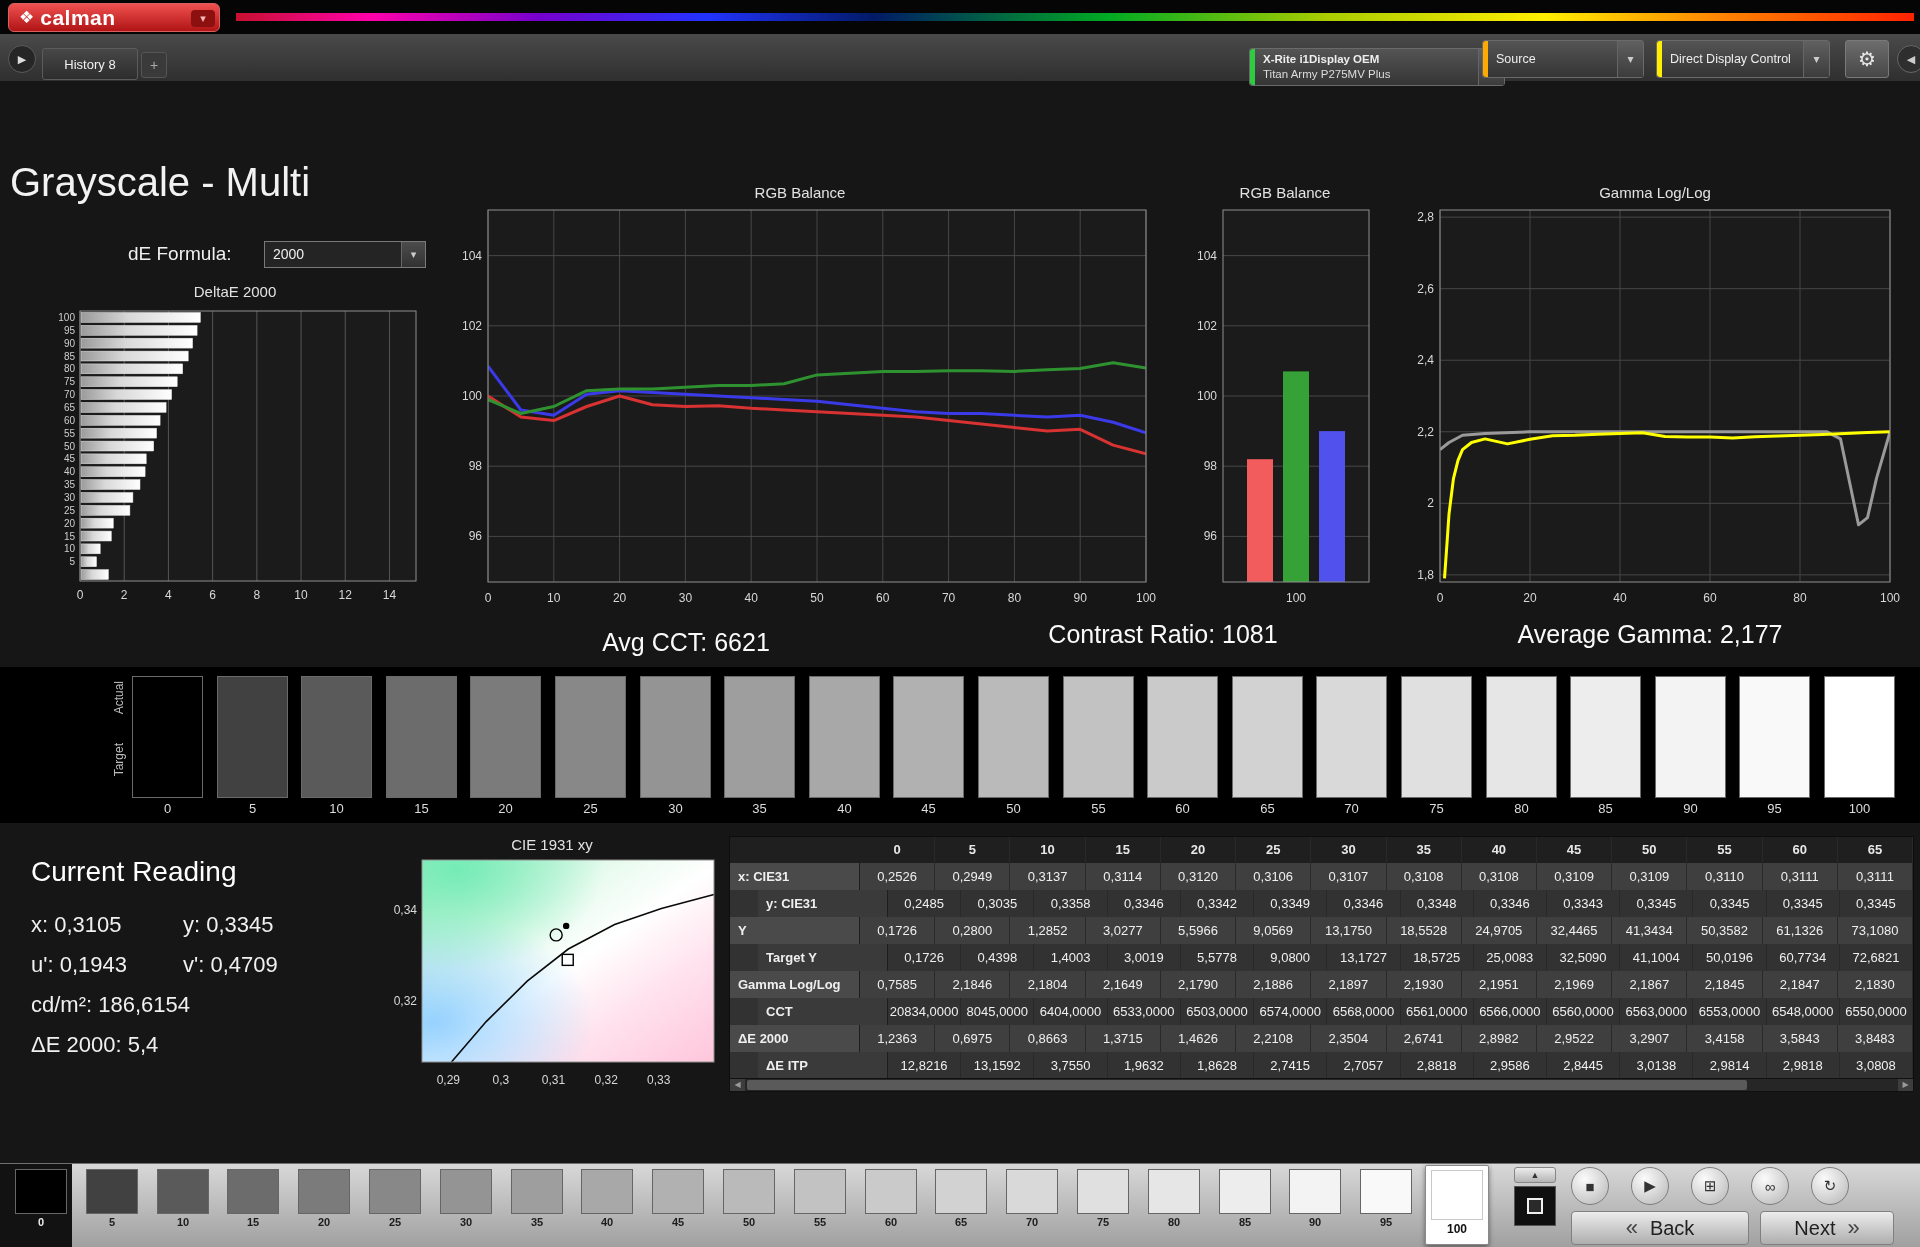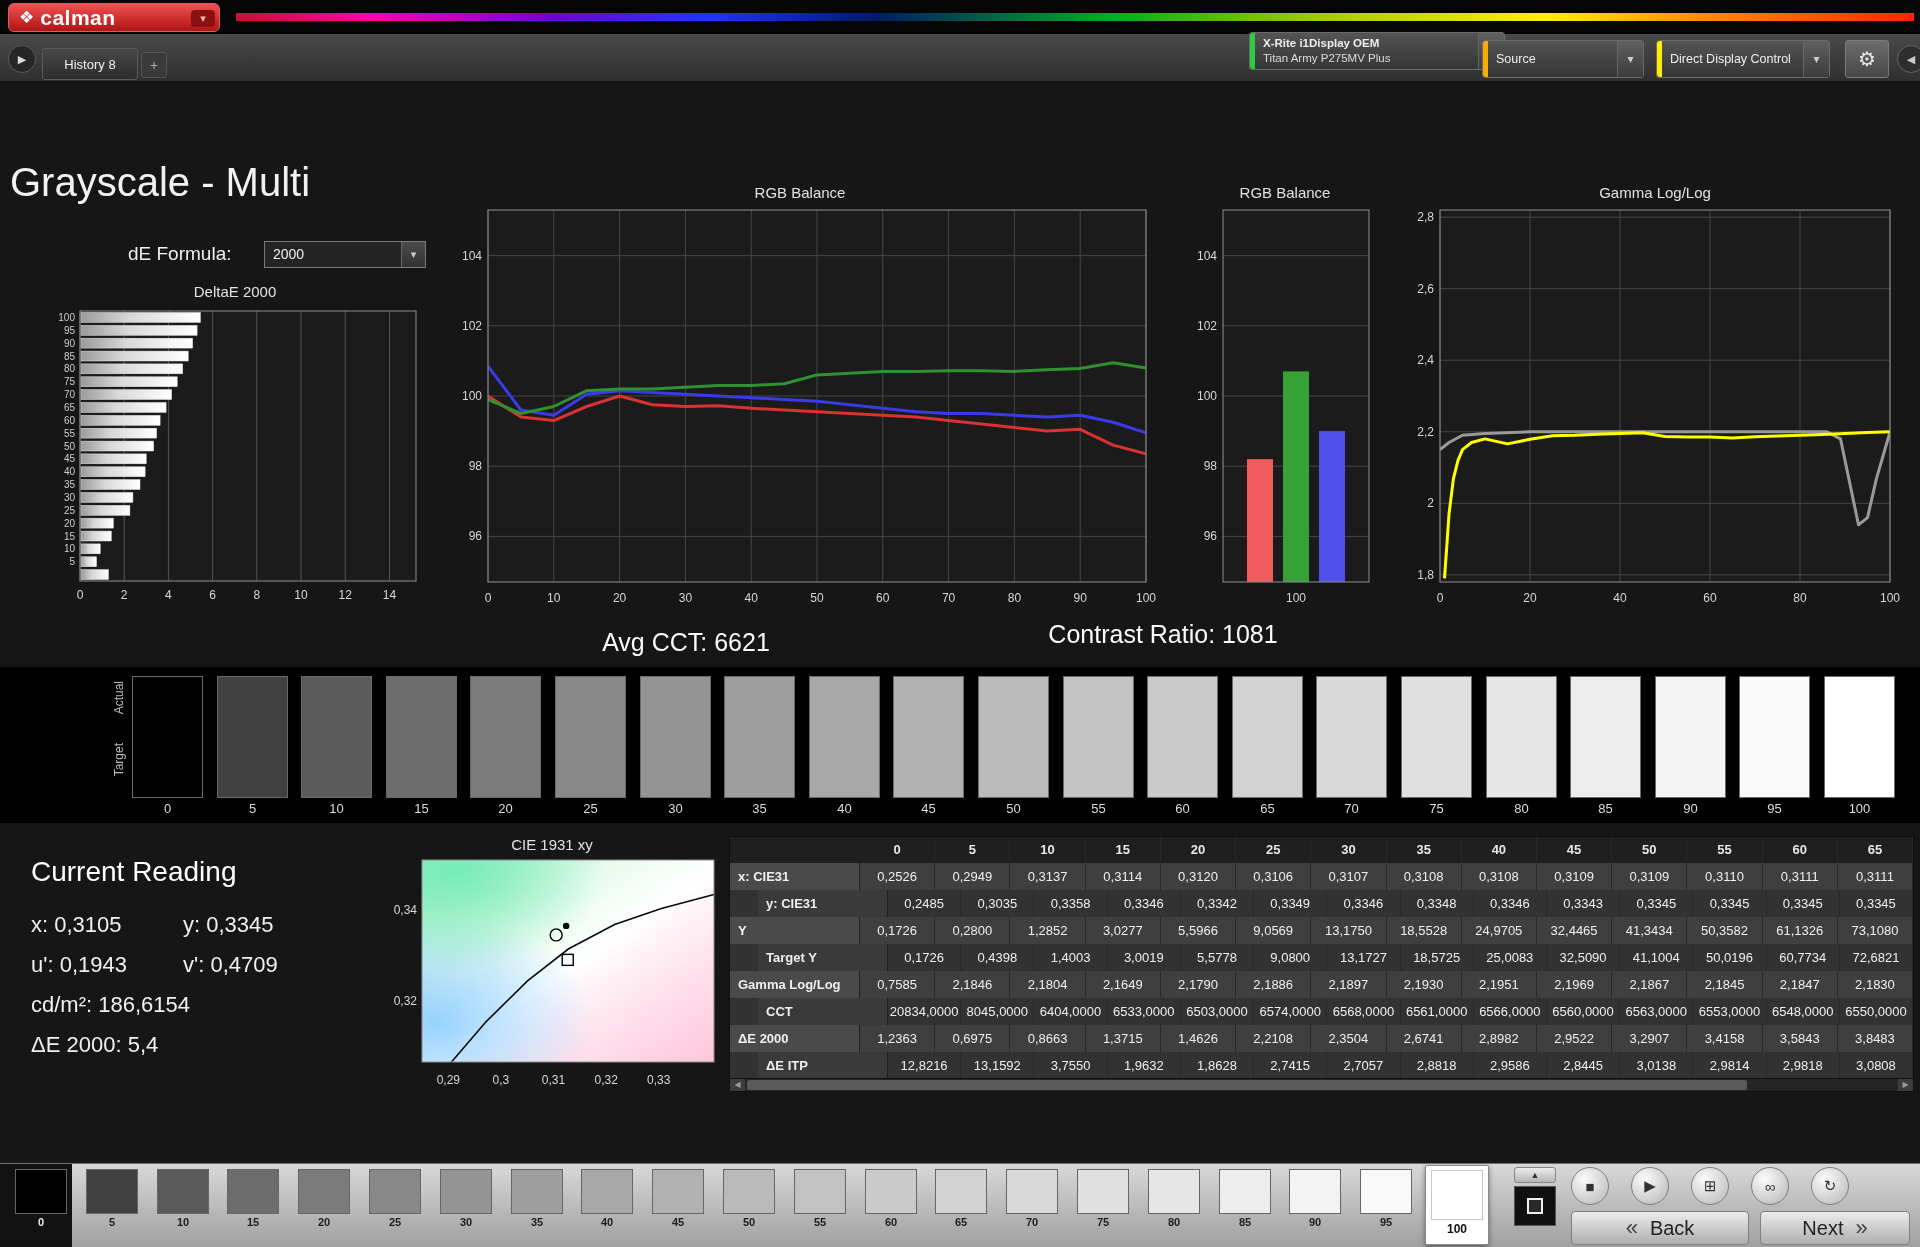--- a/index.html
+++ b/index.html
@@ -18,21 +18,21 @@
 
   
   #toolbar{position:absolute;left:0;top:34px;width:1920px;height:48px;background:linear-gradient(#4a4a4a,#2f2f2f);border-bottom:1px solid #151515;}
   #nav-circle{position:absolute;left:8px;top:45px;width:28px;height:28px;border-radius:50%;background:#262626;border:1px solid #5a5a5a;color:#ddd;font-size:11px;display:flex;align-items:center;justify-content:center;}
   #tab-history{position:absolute;left:42px;top:48px;width:96px;height:32px;background:linear-gradient(#474747,#2d2d2d);border:1px solid #5c5c5c;border-radius:3px;color:#f0f0f0;font-size:13px;display:flex;align-items:center;justify-content:center;}
   #tab-plus{position:absolute;left:141px;top:52px;width:26px;height:26px;background:#3a3a3a;border:1px solid #555;border-radius:3px;color:#aaa;font-size:14px;display:flex;align-items:center;justify-content:center;}
   .dd{position:absolute;background:linear-gradient(#545454,#353535);border:1px solid #6a6a6a;border-radius:3px;color:#eee;}
   .dd-bar{position:absolute;left:0;top:0;width:5px;height:100%;border-radius:3px 0 0 3px;}
   .dd-arrow{position:absolute;right:0;top:0;width:26px;height:100%;border-left:1px solid #666;background:linear-gradient(#606060,#3c3c3c);display:flex;align-items:center;justify-content:center;color:#ccc;font-size:12px;}
   .dd-label{position:absolute;left:13px;top:0;line-height:36px;font-size:12.5px;white-space:nowrap;}
-  #dd-meter{left:1249px;top:32px;width:256px;height:38px;}
+  #dd-meter{left:1249px;top:48px;width:256px;height:38px;}
   #dd-meter .l1{position:absolute;left:13px;top:4px;font-size:11.5px;font-weight:bold;white-space:nowrap;}
   #dd-meter .l2{position:absolute;left:13px;top:19px;font-size:11.5px;color:#ddd;white-space:nowrap;}
   #dd-source{left:1482px;top:40px;width:162px;height:38px;}
   #dd-ddc{left:1656px;top:40px;width:174px;height:38px;}
   #btn-gear{position:absolute;left:1845px;top:40px;width:44px;height:38px;background:linear-gradient(#6d6d6d,#474747);border:1px solid #7a7a7a;border-radius:3px;color:#e6e6e6;font-size:20px;display:flex;align-items:center;justify-content:center;}
   #btn-collapse{position:absolute;left:1897px;top:45px;width:28px;height:28px;border-radius:50%;background:#2e2e2e;border:1px solid #666;color:#ccc;font-size:11px;display:flex;align-items:center;justify-content:center;}
 
   
   #page-title{position:absolute;left:10px;top:160px;font-size:40px;color:#f2f2f2;}
   #de-label{position:absolute;left:128px;top:243px;font-size:19px;color:#f0f0f0;}
@@ -95,21 +95,21 @@
   .bswatch.selected{top:1px;width:64px;height:80px;background:#fff;border:1px solid #8a8a8a;border-radius:2px;box-shadow:0 2px 5px rgba(0,0,0,.45);z-index:2;}
   .bswatch.selected .bswatch-color{width:52px;height:50px;margin:4px auto 0;border:1px solid #c8c8c8;}
   .bswatch.selected .bswatch-label{color:#111;font-size:12px;}
   #bb-up{position:absolute;left:1514px;top:3px;width:42px;height:16px;background:linear-gradient(#ececec,#b5b5b5);border:1px solid #868686;border-radius:3px;color:#333;font-size:9px;text-align:center;line-height:14px;}
   #bb-window{position:absolute;left:1514px;top:22px;width:42px;height:40px;background:#101010;border:1px solid #555;display:flex;align-items:center;justify-content:center;}
   #bb-window .sq{width:16px;height:16px;border:2px solid #f0f0f0;background:#2a2a2a;}
   .tbtn{position:absolute;top:3px;width:38px;height:38px;border-radius:50%;background:radial-gradient(circle at 35% 30%,#fbfbfb,#b5b5b5);border:1px solid #7e7e7e;color:#333;font-size:15px;display:flex;align-items:center;justify-content:center;}
   #tb-stop{left:1571px;} #tb-play{left:1631px;} #tb-pattern{left:1691px;} #tb-cont{left:1751px;} #tb-refresh{left:1811px;}
   .navbtn{position:absolute;top:47px;height:34px;background:linear-gradient(#ececec,#aeaeae);border:1px solid #808080;border-radius:4px;color:#222;font-size:20px;display:flex;align-items:center;justify-content:center;gap:12px;}
   #btn-back{left:1571px;width:178px;}
-  #btn-next{left:1760px;width:150px;}
+  #btn-next{left:1760px;width:134px;}
   .navbtn .chev{font-size:22px;color:#444;}
 </style>
 </head>
 <body>
 
 <div id="screen">
 
   <div id="topbar">
     <div id="logo">
       <span id="logo-mark">❖</span>
@@ -333,20 +333,21 @@
           </clipPath>
         </defs>
         <polyline points="40.0,243.7 49.0,236.5 62.5,229.3 85.0,227.6 130.0,225.8 175.0,225.8 220.0,225.8 265.0,225.8 310.0,225.8 355.0,225.8 400.0,225.8 427.0,225.8 440.5,232.9 458.5,318.8 467.5,311.6 476.5,272.3 490.0,225.8" fill="none" stroke="#9a9a9a" stroke-width="3" stroke-linejoin="round" clip-path="url(#svg-gamma-clip)"></polyline>
         <polyline points="44.5,372.4 46.8,340.2 49.0,308.0 53.5,272.3 58.0,254.4 62.5,243.7 71.5,236.5 85.0,232.9 107.5,237.9 130.0,233.3 152.5,229.7 175.0,229.3 197.5,228.3 220.0,227.6 242.5,226.8 265.0,230.4 287.5,231.1 310.0,231.1 332.5,231.9 355.0,230.8 377.5,230.1 400.0,229.3 422.5,228.6 445.0,227.6 467.5,226.5 490.0,225.8" fill="none" stroke="#ffff00" stroke-width="3" stroke-linejoin="round" clip-path="url(#svg-gamma-clip)"></polyline>
         <rect x="40" y="4" width="450" height="372" fill="none" stroke="#8f8f8f"></rect>
       </svg>
   </div>
 
   <div class="stat" id="stat-avg-cct">Avg CCT: 6621</div>
   <div class="stat" id="stat-contrast">Contrast Ratio: 1081</div>
+  <div class="stat" id="stat-avg-gamma">Average Gamma: 2,177</div>
 
   <div id="gray-strip">
     <div id="gs-actual">Actual</div>
     <div id="gs-target">Target</div>
   <div class="gswatch" style="left: 132px; width: 71px; background: rgb(0, 0, 0);"></div>
       <div class="gswatch-label" style="left: 132px; width: 71px;">0</div>
       <div class="gswatch" style="left: 217px; width: 71px; background: rgb(65, 65, 65);"></div>
       <div class="gswatch-label" style="left: 217px; width: 71px;">5</div>
       <div class="gswatch" style="left: 301px; width: 71px; background: rgb(90, 90, 90);"></div>
       <div class="gswatch-label" style="left: 301px; width: 71px;">10</div>

